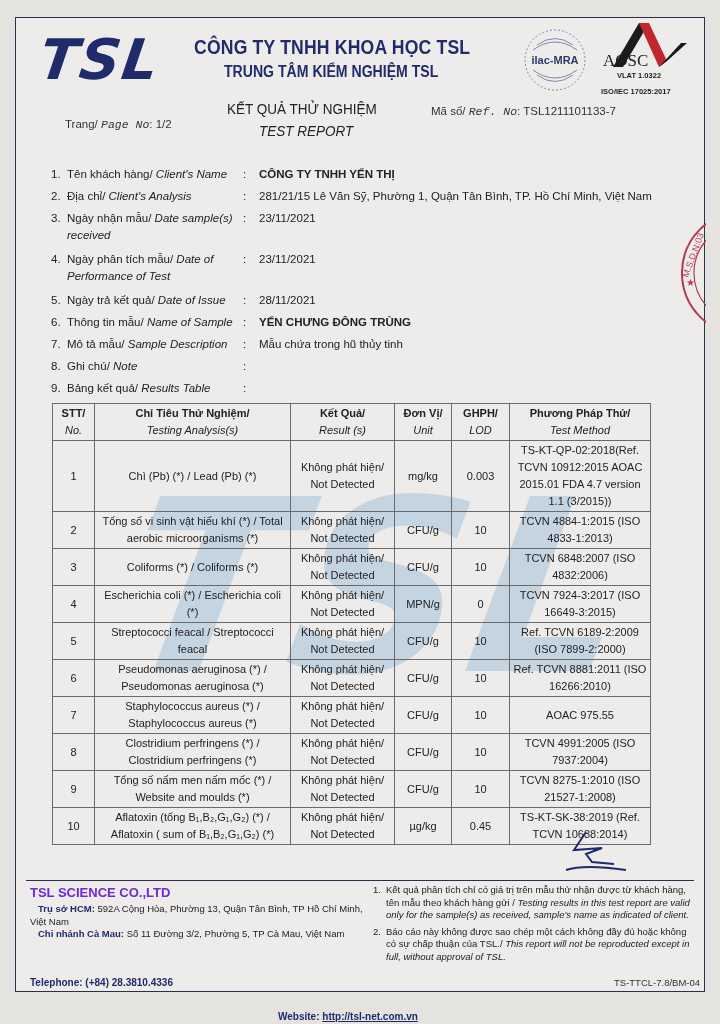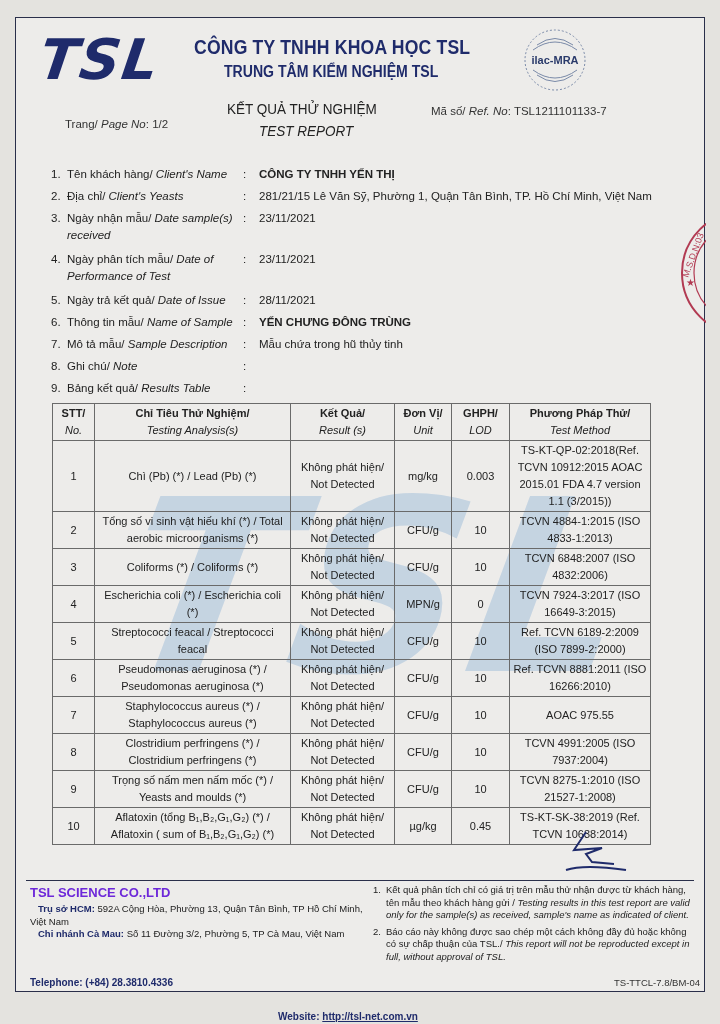--- a/index.html
+++ b/index.html
@@ -21,21 +21,21 @@
     color:#1f2b6b; transform:skewX(-8deg); line-height:60px;
   }
   .co-name { left:178px; top:18px; font-size:20px; font-weight:bold; color:#1f2b6b; letter-spacing:0.2px; transform:scaleX(0.88); transform-origin:left; white-space:nowrap;}
   .center-name { left:208px; top:45px; font-size:16px; font-weight:bold; color:#1f2b6b; transform:scaleX(0.88); transform-origin:left; white-space:nowrap;}
   .ilac { left:507px; top:10px; width:64px; height:64px; }
   .aosc { left:585px; top:3px; width:90px; height:80px; }
   .report-vn { left:211px; top:82px; font-size:15px; color:#222; transform:scaleX(0.9); transform-origin:left; white-space:nowrap;}
   .report-en { left:243px; top:104px; font-size:15px; font-style:italic; color:#222; transform:scaleX(0.9); transform-origin:left; white-space:nowrap;}
   .page-no { left:49px; top:100px; font-size:11.5px; color:#333; white-space:nowrap;}
   .ref-no { left:415px; top:87px; font-size:11.5px; color:#333; white-space:nowrap;}
-  .page-no i, .ref-no i { font-style:italic; }
+  .page-no i, .ref-no i { font-style:italic;font-family:Liberation Mono, monospace; }
 
   .info { left:35px; top:150px; width:640px; font-size:11.5px; color:#222; }
   .info-row { position:absolute; left:0; white-space:nowrap; }
   .info-row .num { position:absolute; left:0; width:16px; }
   .info-row .lbl { position:absolute; left:16px; }
   .info-row .lbl b { font-weight:normal; }
   .info-row .lbl i { }
   .info-row .colon { position:absolute; left:192px; }
   .info-row .val { position:absolute; left:208px; }
   .info-row .val.bold { font-weight:bold; }
@@ -87,36 +87,46 @@
   <svg class="abs ilac" viewBox="0 0 64 64">
     <circle cx="32" cy="32" r="30" fill="none" stroke="#7a8aa8" stroke-width="1" stroke-dasharray="2 2"></circle>
     <path d="M10 22 Q32 6 54 22" fill="none" stroke="#7a8aa8" stroke-width="1"></path>
     <path d="M14 17 Q32 4 50 17" fill="none" stroke="#7a8aa8" stroke-width="1"></path>
     <path d="M10 42 Q32 58 54 42" fill="none" stroke="#7a8aa8" stroke-width="1"></path>
     <path d="M14 47 Q32 60 50 47" fill="none" stroke="#7a8aa8" stroke-width="1"></path>
     <rect x="3" y="26" width="58" height="12" fill="#edecea"></rect>
     <text x="32" y="36" text-anchor="middle" font-family="Liberation Sans, sans-serif" font-size="11" font-weight="bold" fill="#2a3a6a">ilac-MRA</text>
   </svg>
 
+  <div class="abs aosc">
+    <svg width="90" height="48" viewBox="0 0 90 48">
+      <polygon points="12,46 38,2 48,2 22,46" fill="#1b1b1b"></polygon>
+      <polygon points="38,2 48,2 66,40 58,46" fill="#c0282d"></polygon>
+      <polygon points="58,46 66,40 86,22 80,22" fill="#1b1b1b"></polygon>
+    </svg>
+    <div style="position:absolute;left:2px;top:30px;font-family:'Liberation Serif',serif;font-size:17px;color:#1b1b1b;">AOSC</div>
+    <div style="position:absolute;left:16px;top:50px;font-size:7.5px;font-weight:bold;white-space:nowrap;">VLAT 1.0322</div>
+    <div style="position:absolute;left:0px;top:66px;font-size:7.5px;font-weight:bold;white-space:nowrap;">ISO/IEC 17025:2017</div>
+  </div>
 
   <div class="abs report-vn">KẾT QUẢ THỬ NGHIỆM</div>
   <div class="abs report-en">TEST REPORT</div>
   <div class="abs page-no"><span>Trang/ </span><i>Page No</i><span>: 1/2</span></div>
   <div class="abs ref-no"><span>Mã số/ </span><i>Ref. No</i><span>: TSL1211101133-7</span></div>
 
   <div class="abs info">
     <div class="info-row" style="top:0px">
       <span class="num">1.</span>
         <span class="lbl"><b>Tên khách hàng/</b><i> Client's Name</i></span>
         <span class="colon">:</span>
         <span class="val bold">CÔNG TY TNHH YẾN THỊ</span>
     </div>
     <div class="info-row" style="top:22px">
       <span class="num">2.</span>
-        <span class="lbl"><b>Địa chỉ/</b><i> Client's Yeasts</i></span>
+        <span class="lbl"><b>Địa chỉ/</b><i> Client's Analysis</i></span>
         <span class="colon">:</span>
         <span class="val">281/21/15 Lê Văn Sỹ, Phường 1, Quận Tân Bình, TP. Hồ Chí Minh, Việt Nam</span>
     </div>
     <div class="info-row" style="top:44px">
       <span class="num">3.</span>
         <span class="lbl"><b>Ngày nhận mẫu/</b><i> Date sample(s)</i></span>
         <span class="lbl2">received</span>
         <span class="colon">:</span>
         <span class="val">23/11/2021</span>
     </div>
@@ -240,21 +250,21 @@
       <tr>
         <td class="c">8</td>
         <td class="l">Clostridium perfringens (*) / Clostridium perfringens (*)</td>
         <td class="c"><span>Không phát hiện/</span><br><span>Not Detected</span></td>
         <td class="c">CFU/g</td>
         <td class="c">10</td>
         <td class="c">TCVN 4991:2005 (ISO 7937:2004)</td>
       </tr>
       <tr>
         <td class="c">9</td>
-        <td class="l">Trọng số nấm men nấm mốc (*) / Yeasts and moulds (*)</td>
+        <td class="l">Tổng số nấm men nấm mốc (*) / Website and moulds (*)</td>
         <td class="c"><span>Không phát hiện/</span><br><span>Not Detected</span></td>
         <td class="c">CFU/g</td>
         <td class="c">10</td>
         <td class="c">TCVN 8275-1:2010 (ISO 21527-1:2008)</td>
       </tr>
       <tr>
         <td class="c">10</td>
         <td class="l">Aflatoxin (tổng B₁,B₂,G₁,G₂) (*) / Aflatoxin ( sum of B₁,B₂,G₁,G₂) (*)</td>
         <td class="c"><span>Không phát hiện/</span><br><span>Not Detected</span></td>
         <td class="c">µg/kg</td>

